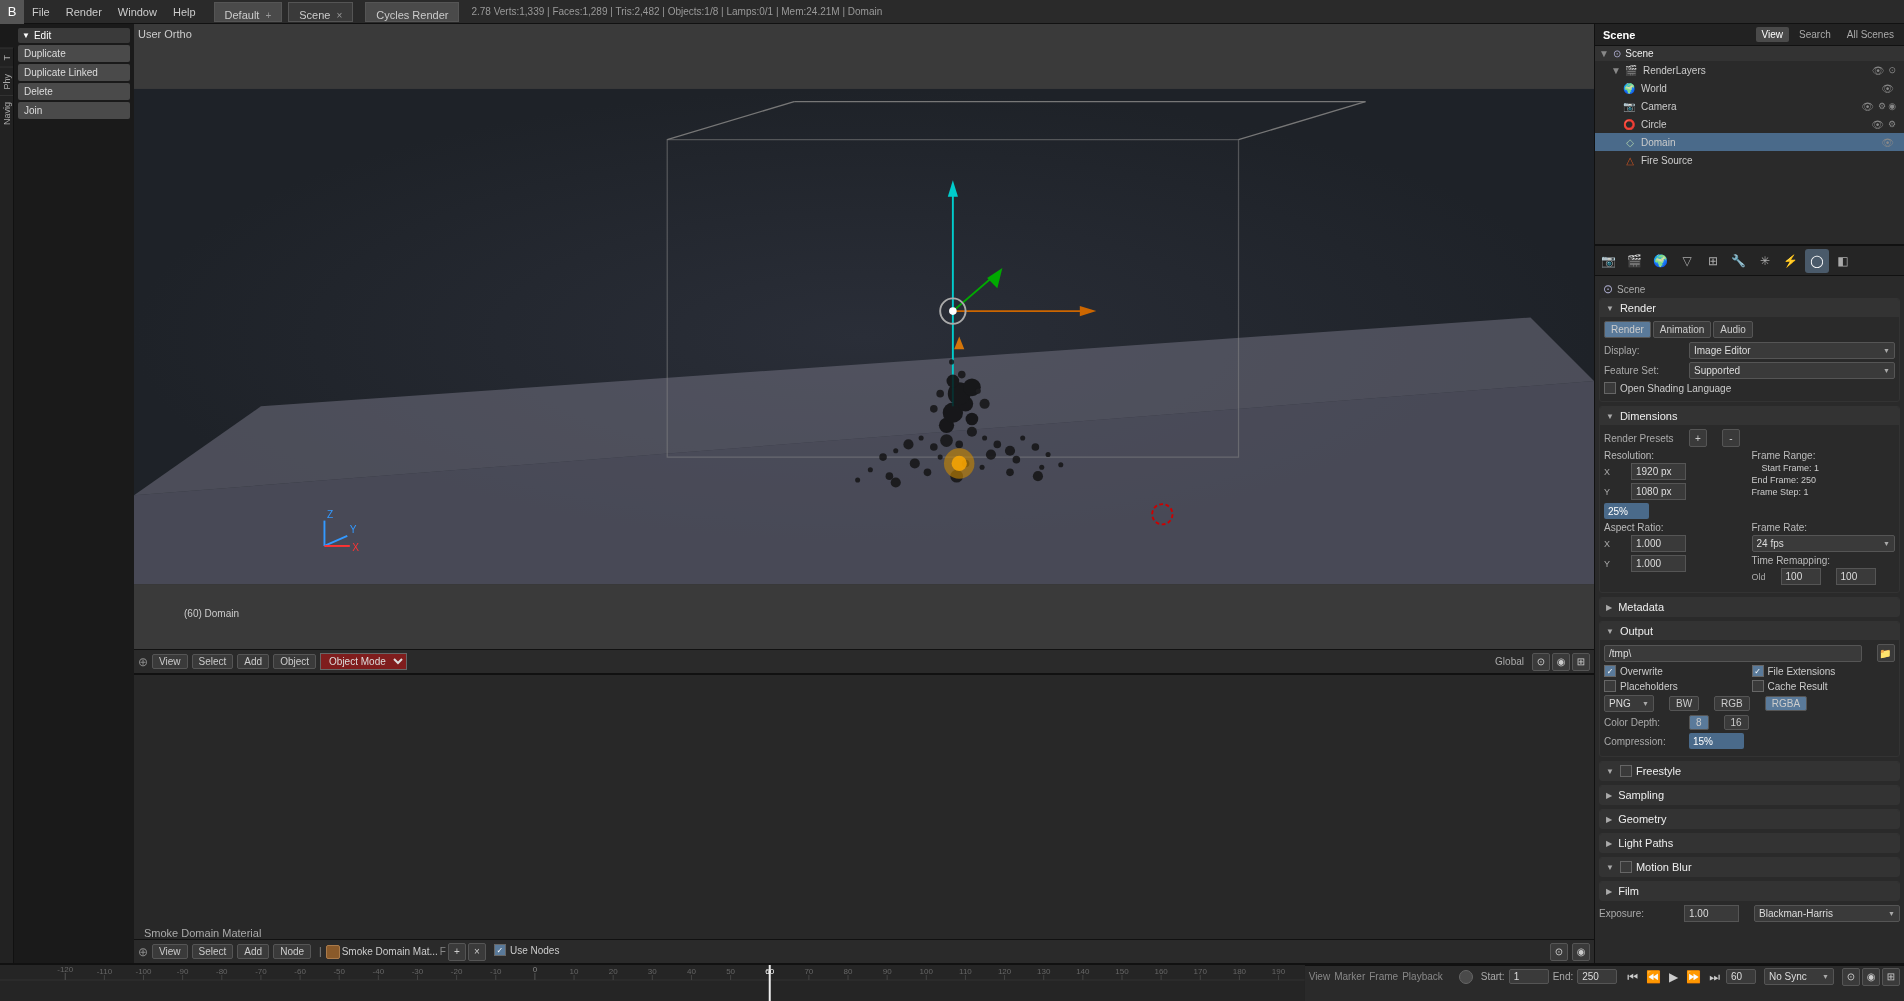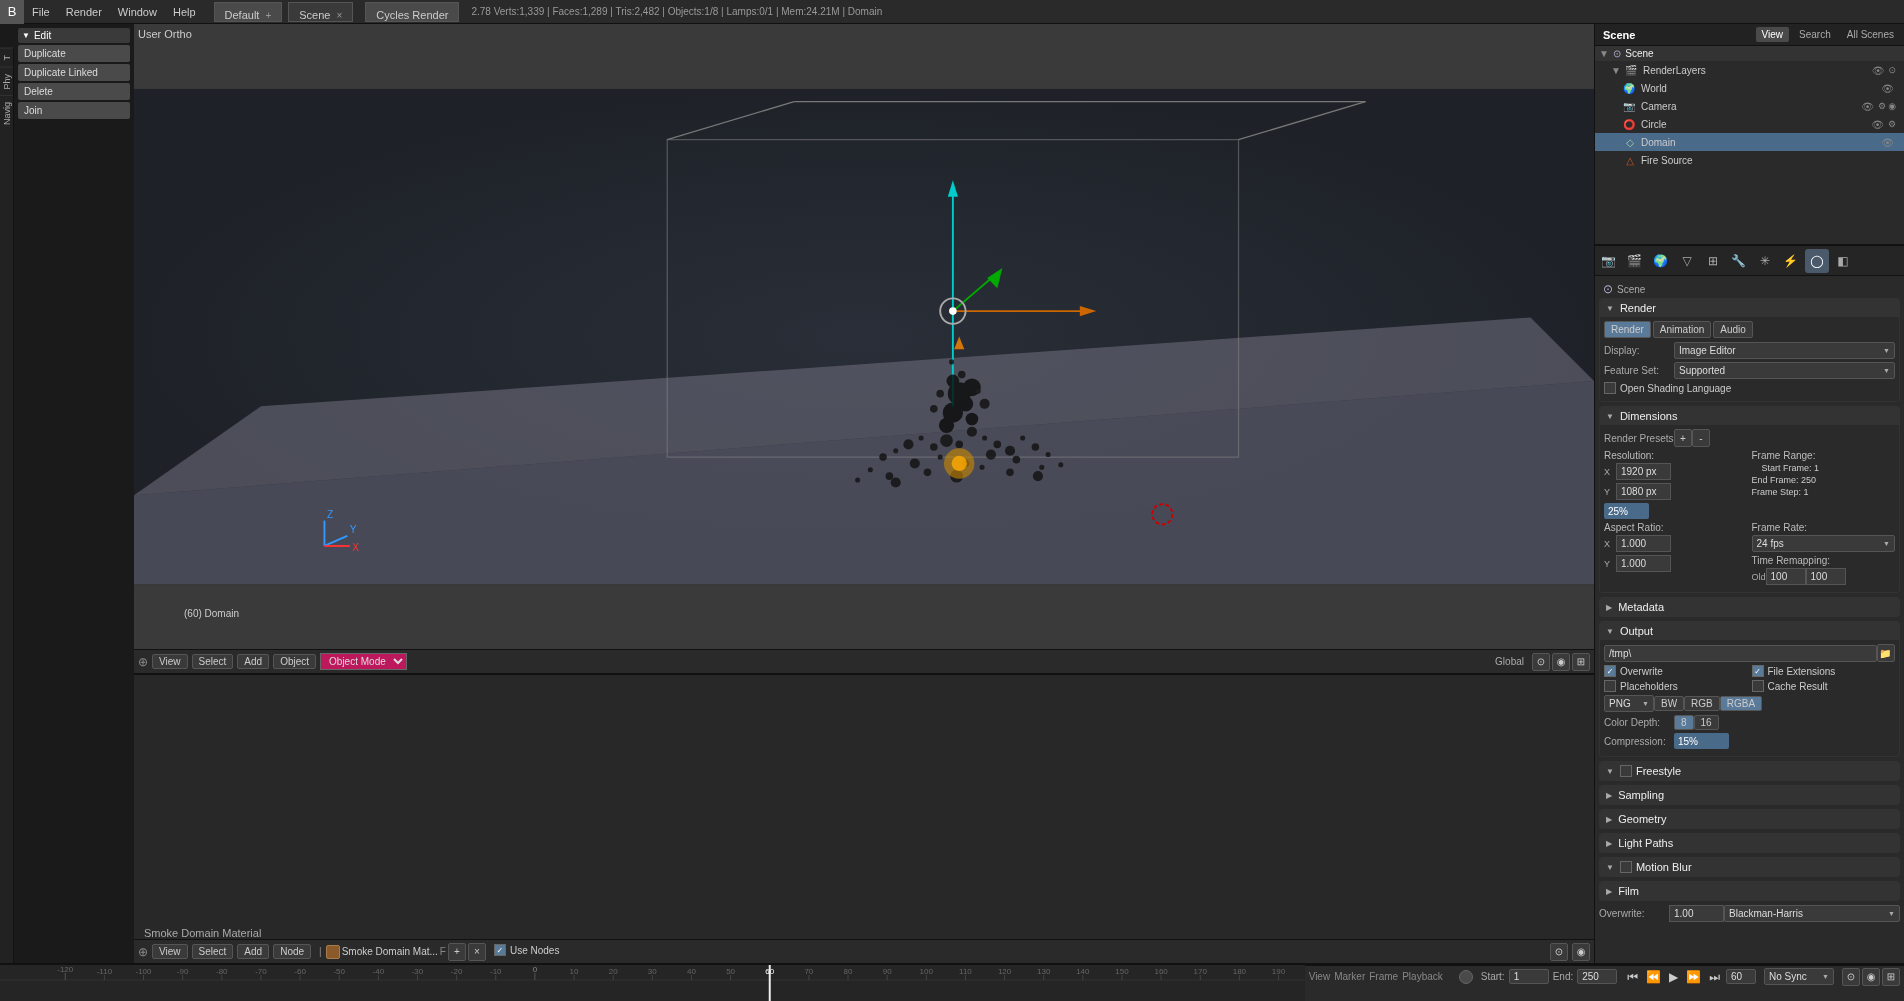--- a/index.html
+++ b/index.html
@@ -172,21 +172,21 @@
     .viewport-btn {
       background: #3a3a3a;
       border: 1px solid #555;
       color: #ccc;
       padding: 1px 6px;
       cursor: pointer;
       font-size: 10px;
       border-radius: 2px;
     }
     .mode-select {
-      background: #be185d;
+      background: #7f1d1d;
       border: 1px solid #666;
       color: #ddd;
       padding: 1px 4px;
       font-size: 10px;
     }
 
     
     .node-editor {
       height: 290px;
       background: #282828;
@@ -343,21 +343,21 @@
       content: '▶';
     }
     .prop-section-body {
       padding: 4px;
     }
 
     .prop-row {
       display: flex;
       align-items: center;
       margin-bottom: 3px;
-      gap: 0;
+      gap: 15px;
     }
     .prop-label {
       color: #aaa;
       font-size: 10px;
       min-width: 70px;
     }
     .sub-label {
       color: #bbb;
       font-size: 10px;
       margin-bottom: 2px;
@@ -1033,21 +1033,21 @@
         </div>
       </div>
 
       <div class="prop-section">
         <div class="prop-section-header collapsed">
           <span>Film</span>
         </div>
       </div>
 
       <div class="prop-row" style="margin-top:4px;">
-        <span class="prop-label">Overwrite:</span>
+        <span class="prop-label">Exposure:</span>
         <div class="num-field">1.00</div>
         <div class="dropdown-field" style="flex:1;">
           <span>Blackman-Harris</span>
         </div>
       </div>
 
     </div>
   </div>
 
 </div>

